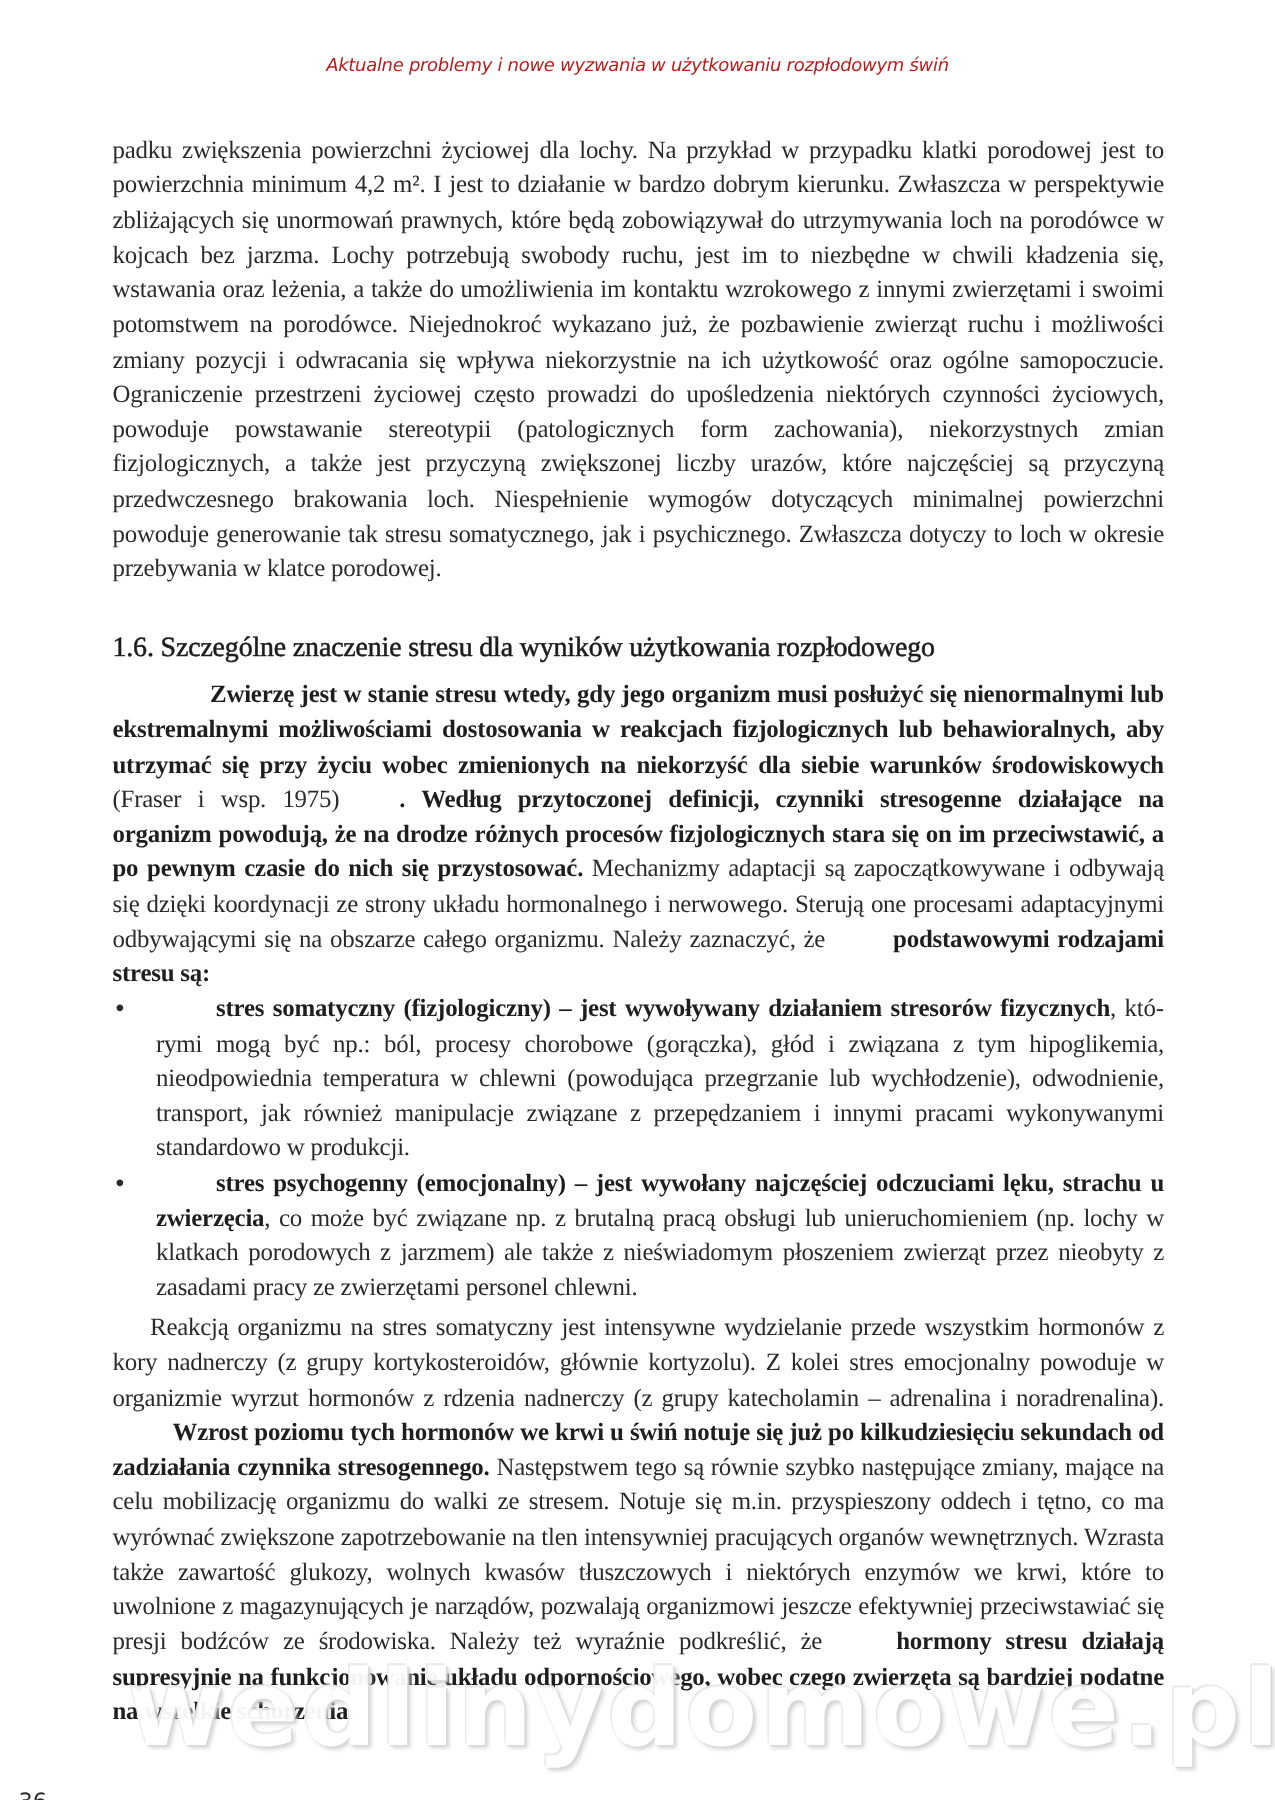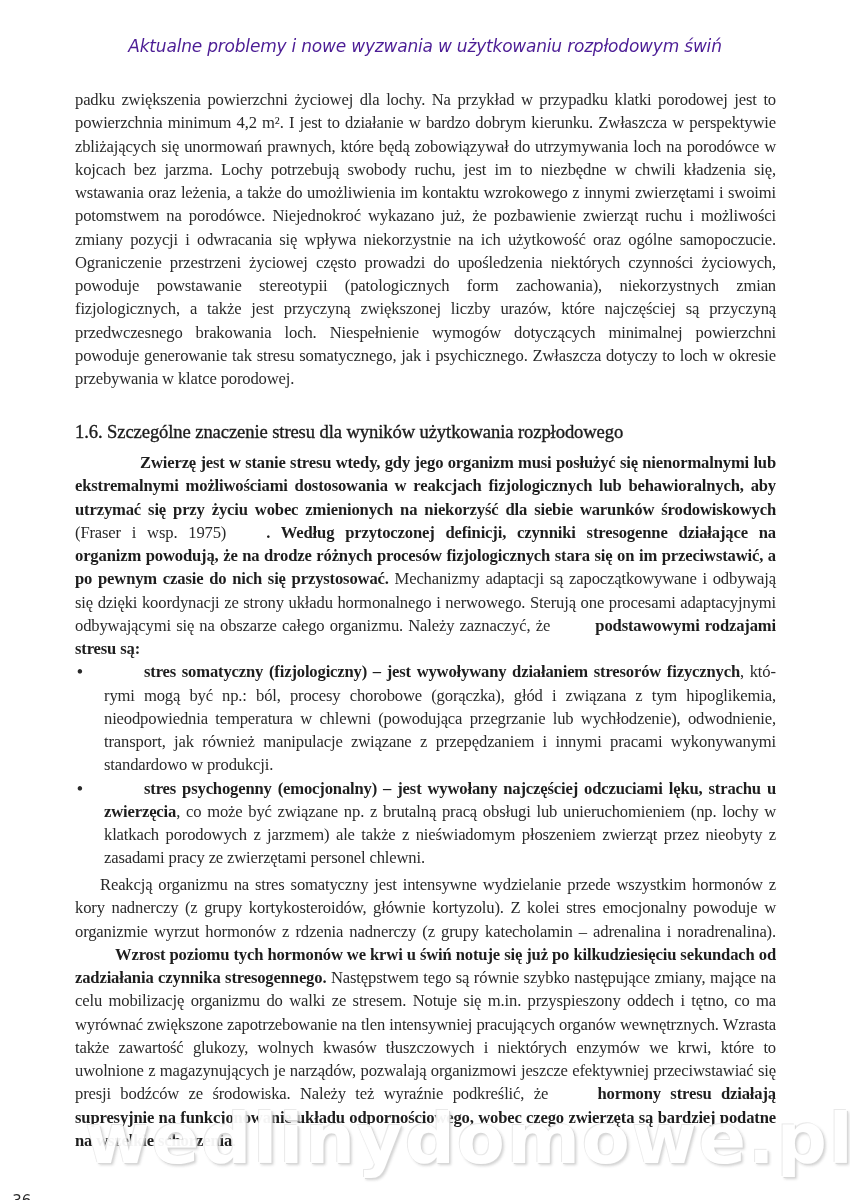--- a/index.html
+++ b/index.html
@@ -3,21 +3,21 @@
 <meta charset="utf-8">
 <style>
   html, body { margin: 0; padding: 0; }
   body {
     width: 850px; height: 1200px; background: #ffffff; position: relative; overflow: hidden;
     font-family: "Liberation Serif", "DejaVu Serif", serif; color: #2a2a2a;
   }
   .running-header {
     position: absolute; top: 36px; left: 0; width: 850px; text-align: center;
     font-family: "DejaVu Sans", "Liberation Sans", sans-serif; font-style: italic;
-    font-size: 17px; color: #4c1d95; letter-spacing: -0.2px;
+    font-size: 12px; color: #b91c1c; letter-spacing: -0.2px;
   }
   .col {
     position: absolute; left: 75px; width: 701px;
     font-size: 16.6px; line-height: 23.25px; text-align: justify; hyphens: manual;
     letter-spacing: -0.15px;
   }
   .p1 { top: 88px; }
   .h18 {
     position: absolute; top: 406px; left: 75px; width: 720px;
     font-size: 18.6px; font-weight: normal; color: #1c1c1c; letter-spacing: -0.1px;

